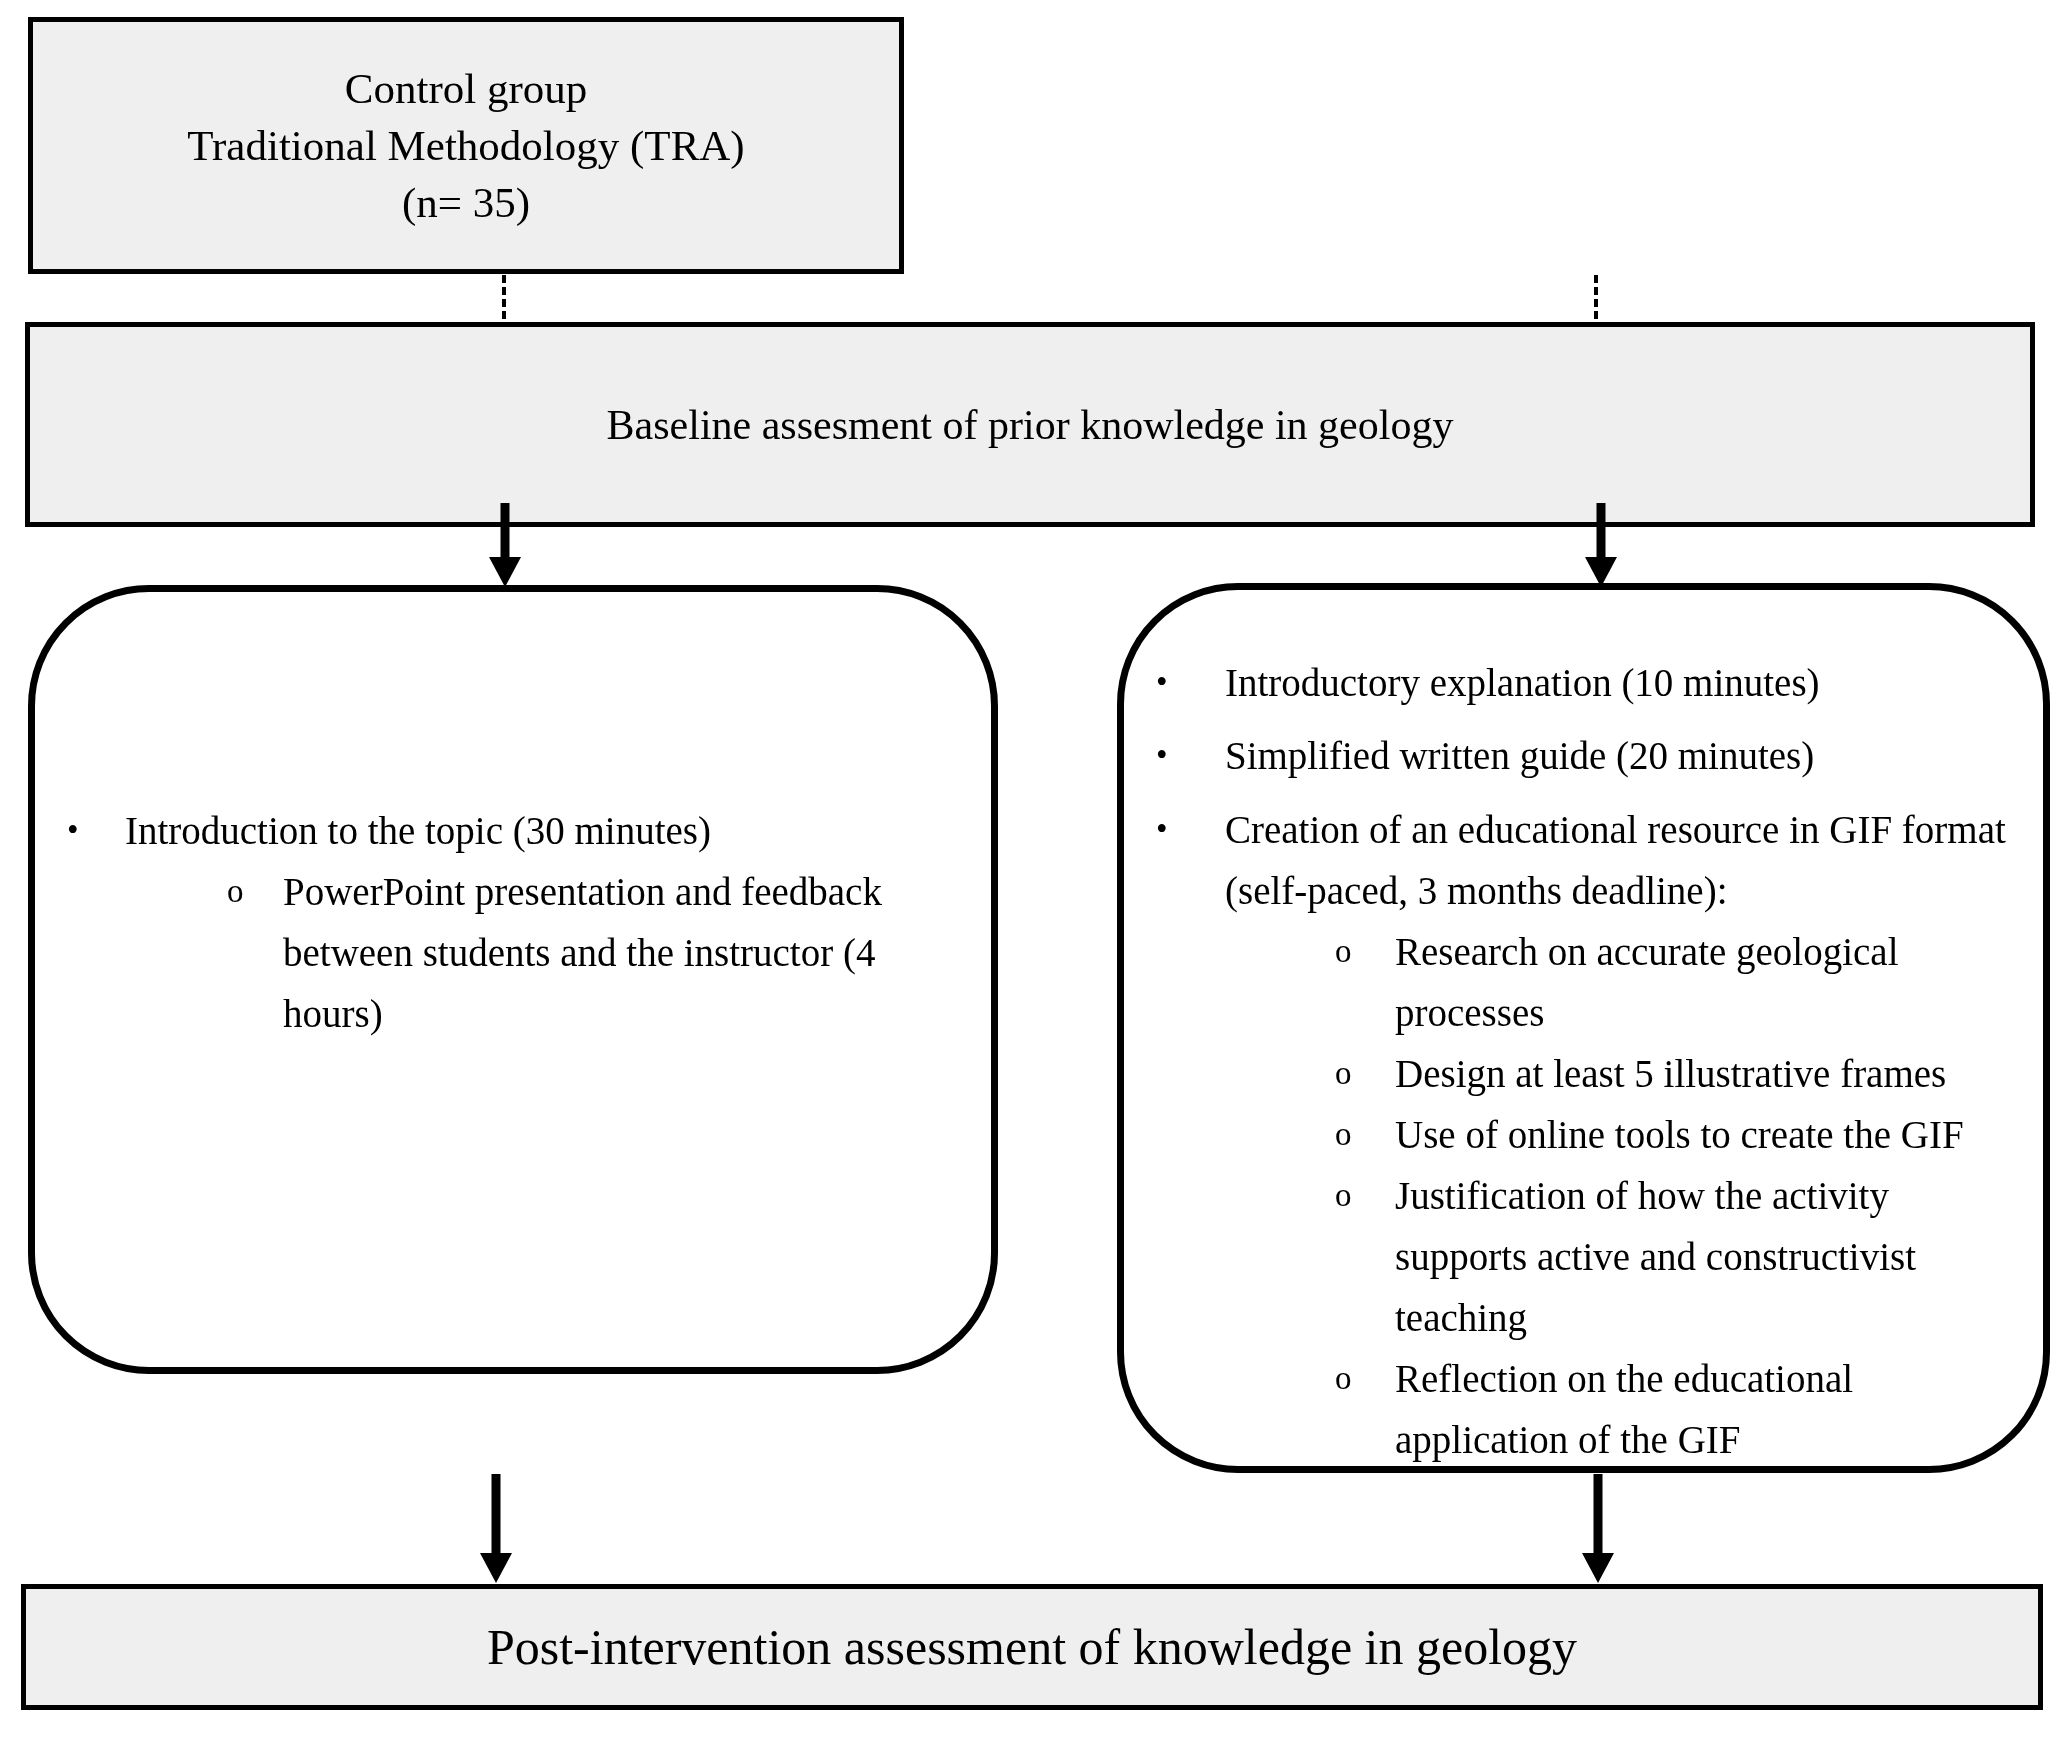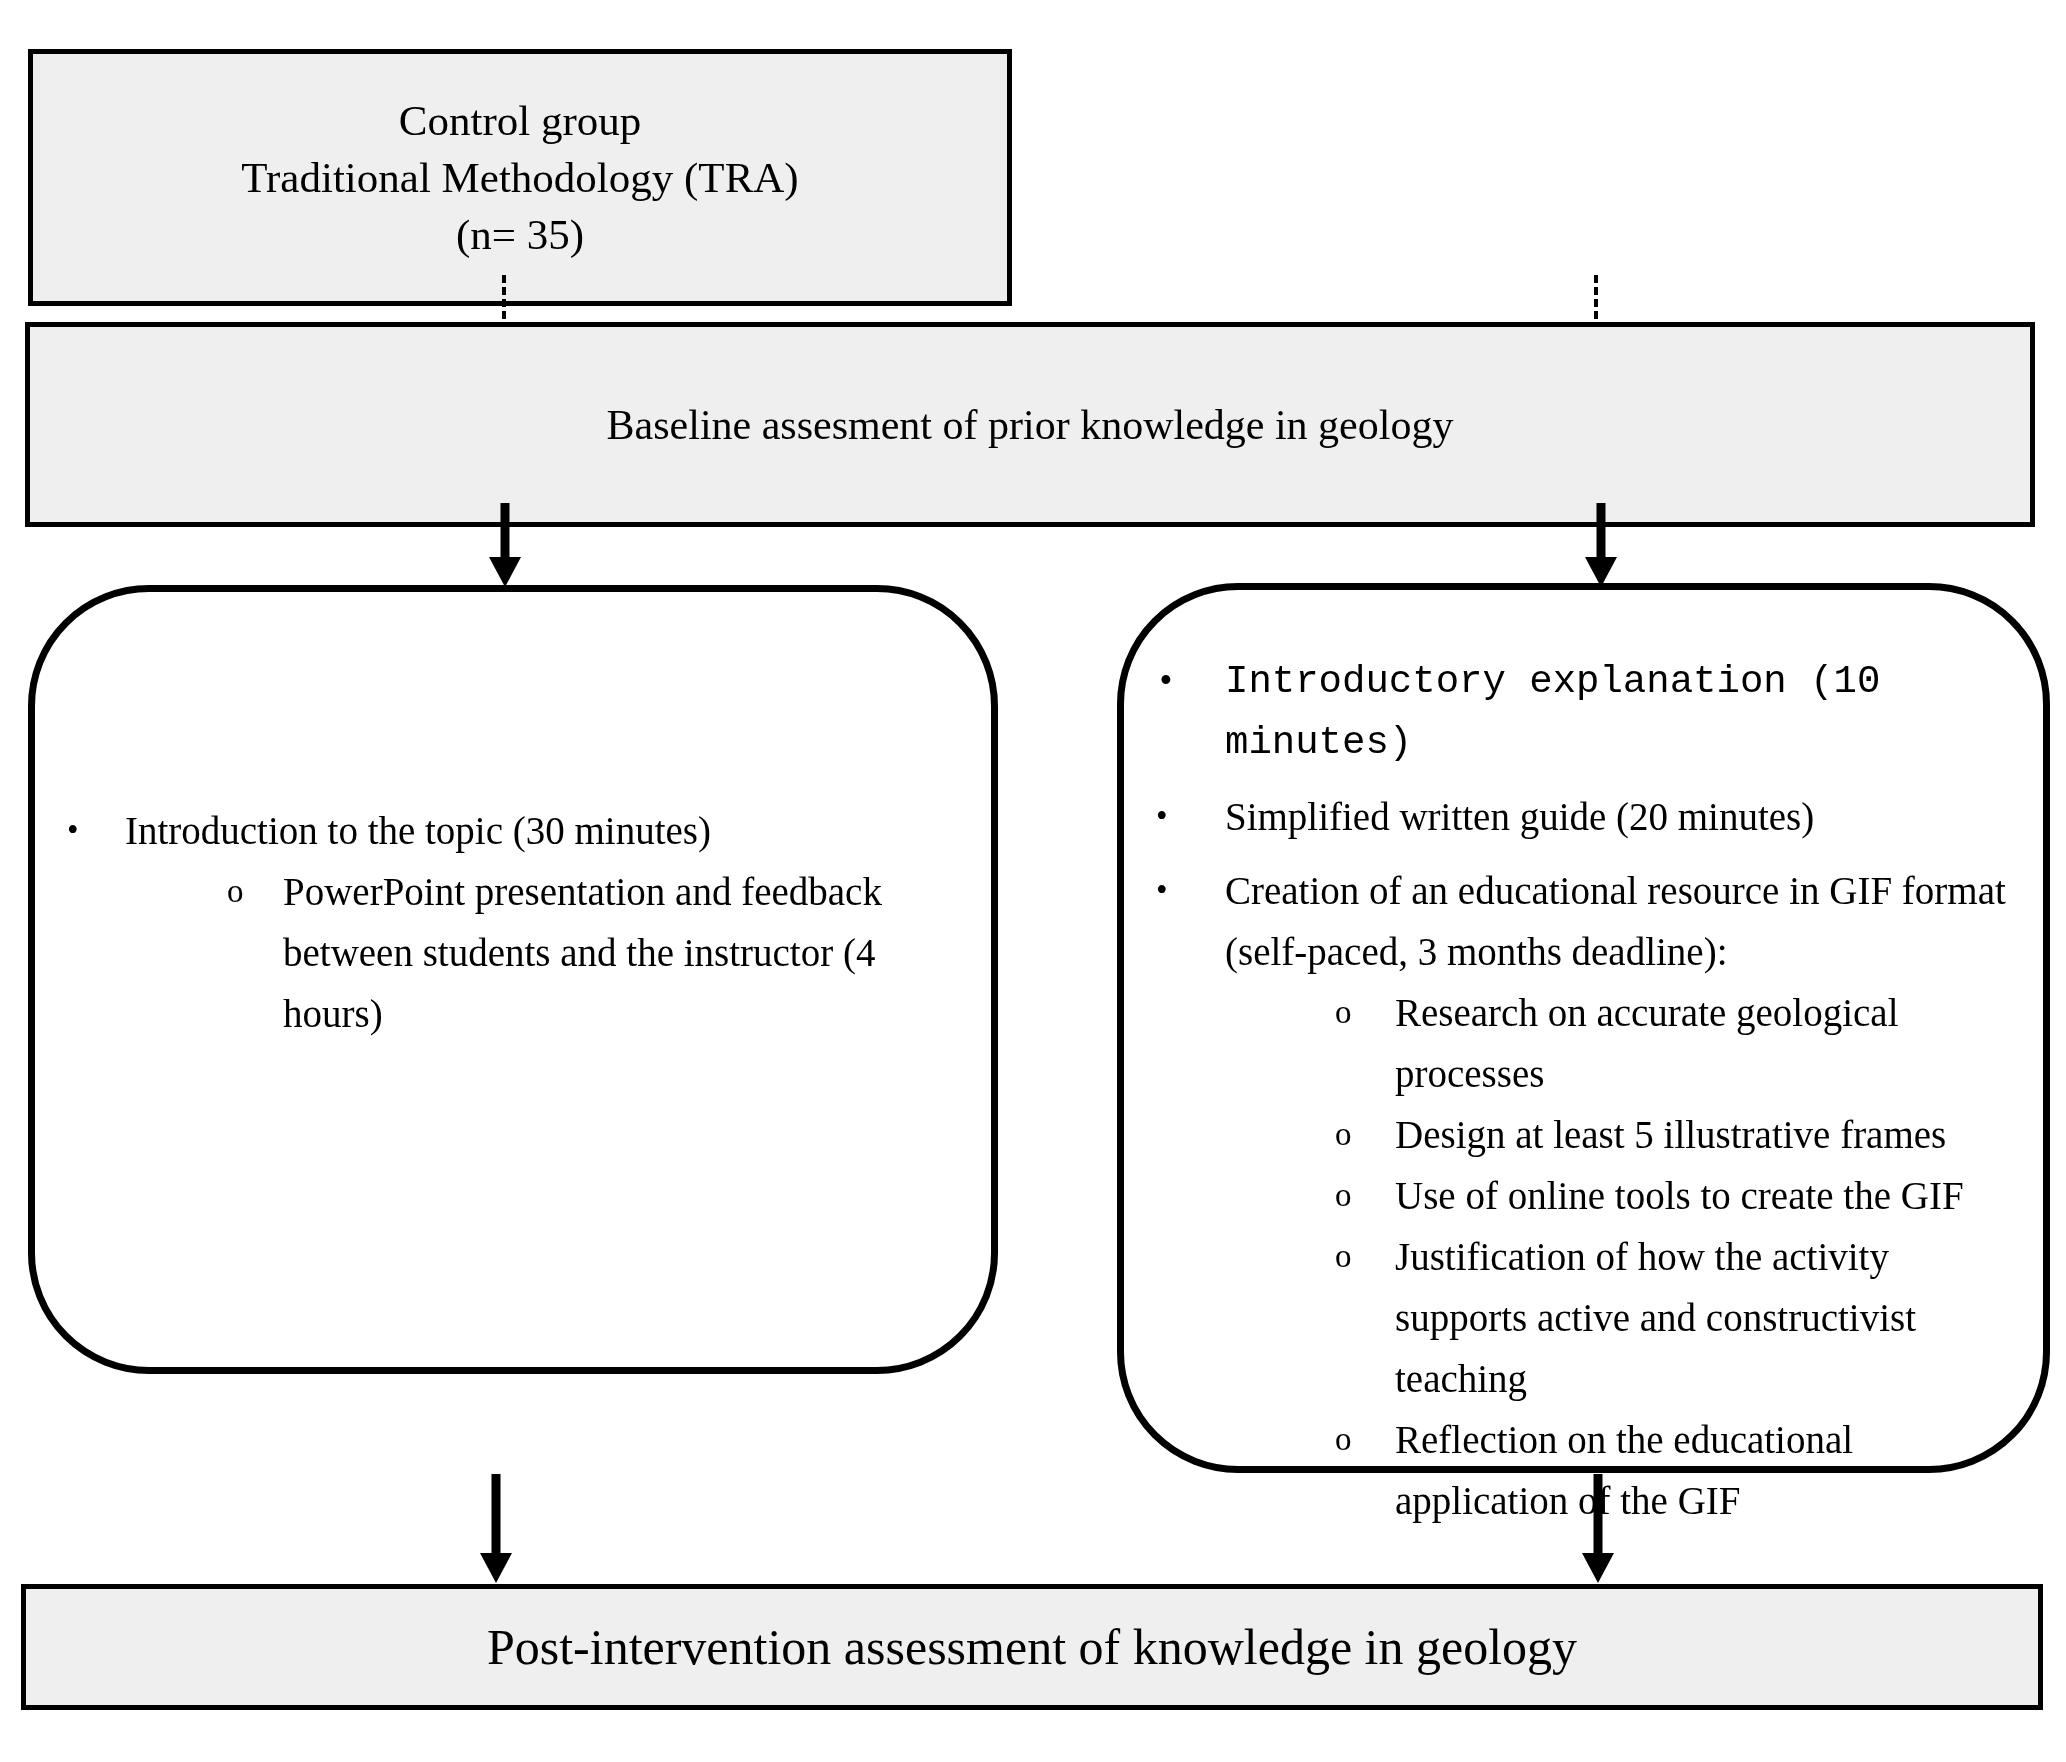--- a/index.html
+++ b/index.html
@@ -17,21 +17,21 @@
   }
   .canvas{position:absolute;left:0;top:0;width:2066px;height:1763px;}
 
   
   .rectbox{
     position:absolute;background:var(--box-fill);
     border:5.5px solid var(--border);
     display:flex;flex-direction:column;align-items:center;justify-content:center;
     text-align:center;
   }
-  #box-tl{left:28px;top:16.6px;width:984px;height:257px;font-size:43px;line-height:57px;margin-top:32px;}
+  #box-tl{left:28px;top:16.6px;width:876px;height:257px;font-size:43px;line-height:57px;}
   #box-tr{left:1108px;top:16.6px;width:941px;height:257px;font-size:43px;line-height:57px;}
   #box-baseline{left:25px;top:322px;width:2010px;height:205px;font-size:42px;}
   #box-bottom{left:21px;top:1584px;width:2022px;height:126px;font-size:50px;}
 
   
   .dash{position:absolute;width:0;border-left:4.8px dashed var(--border);}
   #dash-l{left:502px;top:275px;height:44px;}
   #dash-r{left:1594px;top:275px;height:44px;}
 
   
@@ -72,21 +72,21 @@
   
   #panel-l .lvl1{padding-left:90px;padding-right:68px;}
   #panel-l .lvl2{padding-left:248px;padding-right:88px;font-family:Liberation Serif, serif;}
   #panel-l .lvl2::before{left:192px;}
   #panel-l .b-first{margin-top:208px;}
   #panel-l .b-next{margin-top:55px;}
   
   #panel-r .lvl1{padding-left:101px;padding-right:0;}
   #panel-r .lvl2{padding-left:271px;padding-right:29px;}
   #panel-r .lvl2::before{left:211px;}
-  #panel-r .b-first{margin-top:62px;font-family:Liberation Mono, monospace;}
+  #panel-r .b-first{margin-top:62px;}
   #panel-r .b-next{margin-top:12.4px;}
 </style>
 </head>
 <body>
 
 <div class="canvas">
 
   <div id="box-tl" class="rectbox">
     <div>Control group</div>
     <div>Traditional Methodology (TRA)</div>

